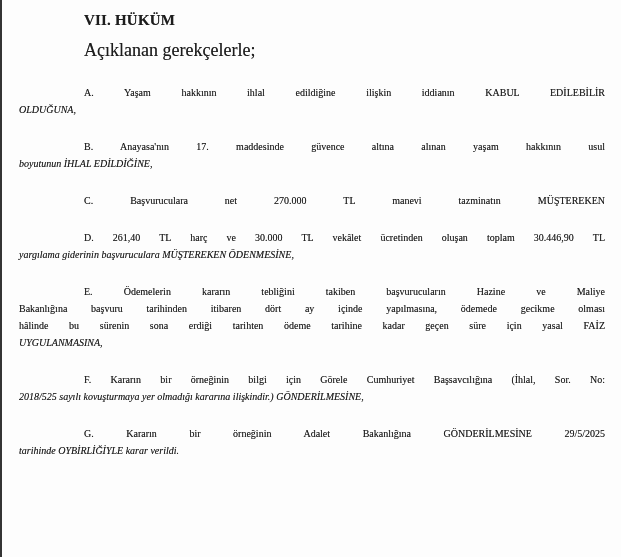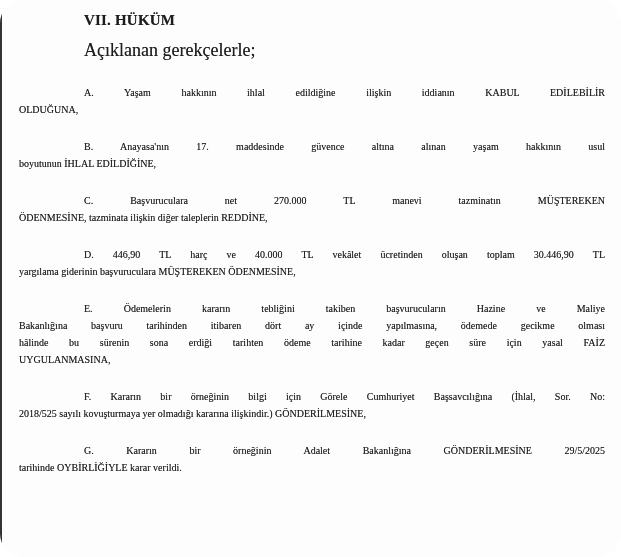--- a/index.html
+++ b/index.html
@@ -9,21 +9,20 @@
     position: relative;
     width: 621px;
     height: 557px;
     box-sizing: border-box;
     background: #fdfdfd;
     color: #1d1d1d;
     font-family: "Liberation Serif", "DejaVu Serif", serif;
     padding: 12px 16px 0 19px;
     overflow: hidden;
     text-shadow: 0 0 0.4px rgba(25,25,25,0.55);
-    border-radius: 23px;
   }
 
   .scan-edge {
     position: absolute;
     left: 0;
     top: 0;
     width: 2px;
     height: 557px;
     background: #343434;
   }
@@ -49,21 +48,21 @@
 
   .ln {
     font-size: 10px;
     line-height: 17px;
     height: 17px;
     text-align: justify;
     text-align-last: justify;
     white-space: normal;
   }
   .ln.first { padding-left: 65px; }
-  .ln.end { text-align-last: left; }
+  .ln.end { text-align-last: left; font-style: italic; }
 </style>
 </head>
 <body>
 
 <div class="page" style="background: rgb(253, 253, 253); color: rgb(29, 29, 29);">
   <div class="scan-edge" style="background: rgb(52, 52, 52);"></div>
 
   <div class="heading">VII. HÜKÜM</div>
 
   <div class="intro">Açıklanan gerekçelerle;</div>
@@ -73,25 +72,24 @@
     <div class="ln end">OLDUĞUNA,</div>
   </div>
 
   <div class="para">
     <div class="ln first">B. Anayasa'nın 17. maddesinde güvence altına alınan yaşam hakkının usul</div>
     <div class="ln end">boyutunun İHLAL EDİLDİĞİNE,</div>
   </div>
 
   <div class="para">
     <div class="ln first">C. Başvuruculara net 270.000 TL manevi tazminatın MÜŞTEREKEN</div>
-    <div class="ln end">ÖDENMESİNE, tazminata ilişkin diğer taleplerin REDDİNE,</div>
   </div>
 
   <div class="para">
-    <div class="ln first">D. 446,90 TL harç ve 40.000 TL vekâlet ücretinden oluşan toplam 30.446,90 TL</div>
+    <div class="ln first">D. 261,40 TL harç ve 30.000 TL vekâlet ücretinden oluşan toplam 30.446,90 TL</div>
     <div class="ln end">yargılama giderinin başvuruculara MÜŞTEREKEN ÖDENMESİNE,</div>
   </div>
 
   <div class="para">
     <div class="ln first">E. Ödemelerin kararın tebliğini takiben başvurucuların Hazine ve Maliye</div>
     <div class="ln">Bakanlığına başvuru tarihinden itibaren dört ay içinde yapılmasına, ödemede gecikme olması</div>
     <div class="ln">hâlinde bu sürenin sona erdiği tarihten ödeme tarihine kadar geçen süre için yasal FAİZ</div>
     <div class="ln end">UYGULANMASINA,</div>
   </div>
 

